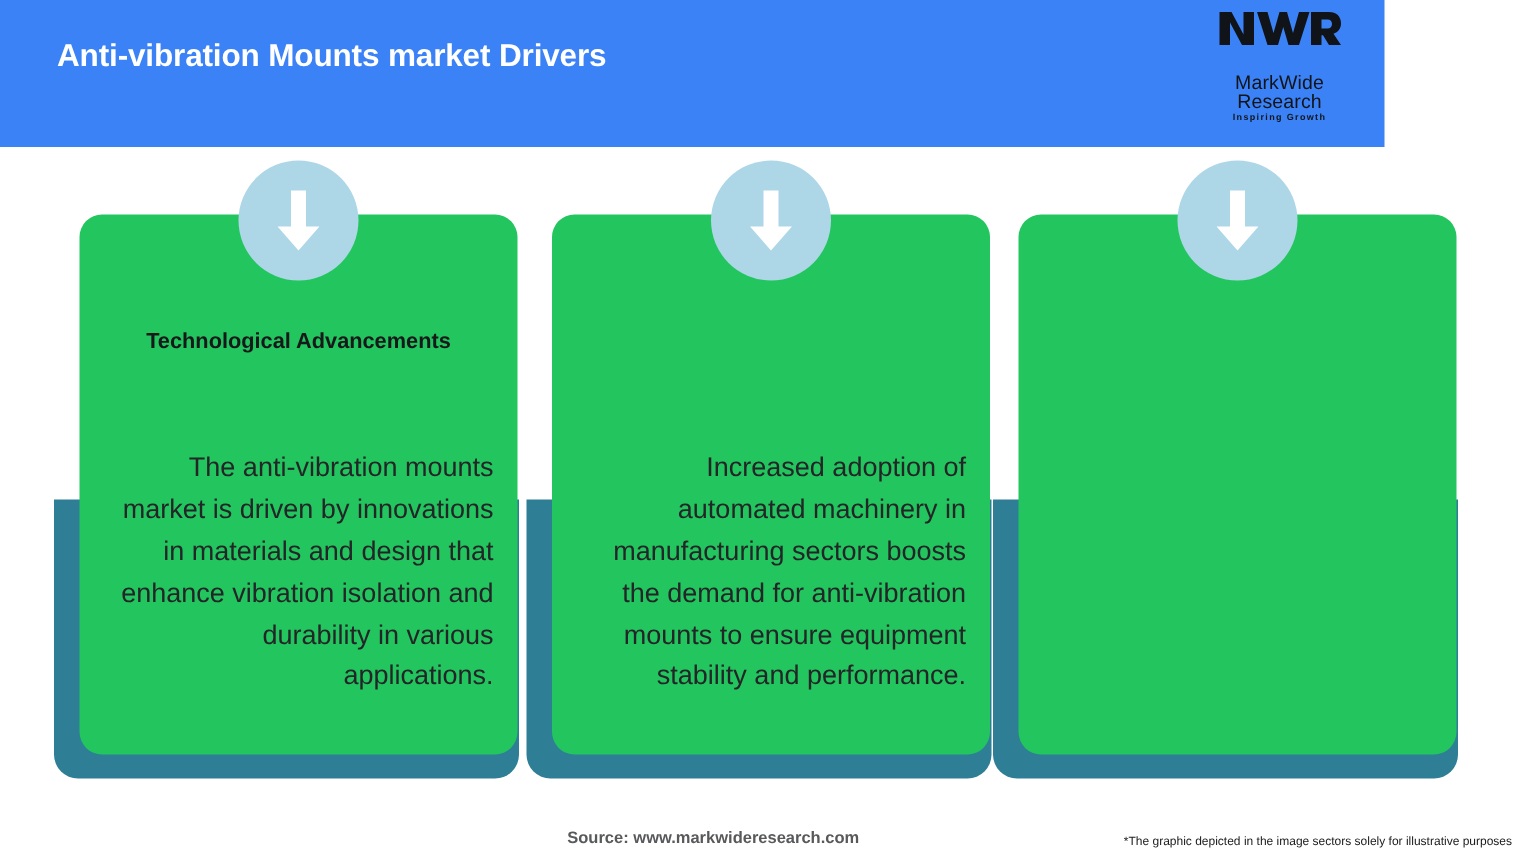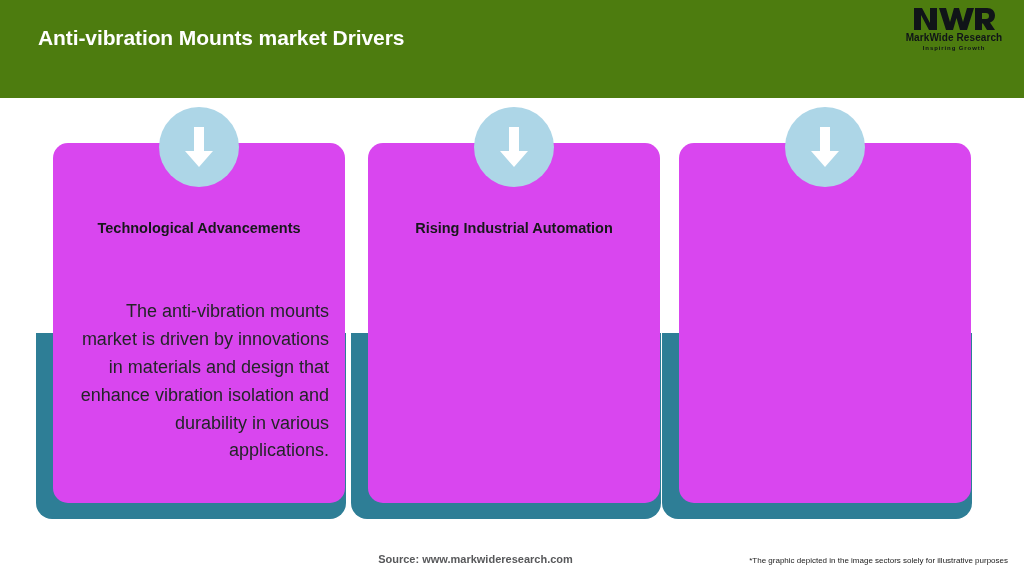--- a/index.html
+++ b/index.html
@@ -13,23 +13,23 @@
     font-family: "Liberation Sans", sans-serif;
     overflow: hidden;
     position: relative;
   }
 
   
   .header {
     position: absolute;
     left: 0;
     top: 0;
-    width: 1024px;
+    width: 923px;
     height: 98px;
-    background: #4d7c0f;
+    background: #3b82f6;
   }
   .header-title {
     position: absolute;
     left: 38px;
     top: 26px;
     font-size: 21px;
     font-weight: bold;
     color: #ffffff;
     letter-spacing: -0.1px;
     white-space: nowrap;
@@ -43,25 +43,25 @@
     width: 108px;
     height: 52px;
     text-align: center;
   }
   .logo-mark {
     display: block;
     margin: 0 auto;
   }
   .logo-name {
     display: block;
-    font-size: 10px;
-    font-weight: bold;
+    font-size: 13px;
+    font-weight: normal;
     color: #101418;
     letter-spacing: 0.1px;
-    margin-top: 1px;
+    margin-top: 16px;
     line-height: 1;
   }
   .logo-tag {
     display: block;
     font-size: 6px;
     font-weight: bold;
     color: #101418;
     letter-spacing: 0.9px;
     margin-top: 2px;
     line-height: 1;
@@ -96,21 +96,21 @@
     border-bottom-left-radius: 16px;
     border-bottom-right-radius: 16px;
   }
 
   .card {
     position: absolute;
     left: 0;
     top: 0;
     width: 292px;
     height: 360px;
-    background: #d946ef;
+    background: #22c55e;
     border-radius: 15px;
   }
 
   .icon-circle {
     position: absolute;
     top: -36px;
     left: 50%;
     margin-left: -40px;
     width: 80px;
     height: 80px;
@@ -197,21 +197,21 @@
   </div>
 
   <div class="card-wrap c2">
     <div class="accent"></div>
     <div class="card">
       <div class="icon-circle">
         <svg width="34" height="44" viewBox="0 0 34 44">
           <path d="M12 2 L22 2 L22 26 L31 26 L17 42 L3 26 L12 26 Z" fill="#FFFFFF"></path>
         </svg>
       </div>
-      <div class="card-title">Rising Industrial Automation</div>
+      <div class="card-body">Increased adoption of automated machinery in manufacturing sectors boosts the demand for anti-vibration mounts to ensure equipment stability and performance.</div>
     </div>
   </div>
 
   <div class="card-wrap c3">
     <div class="accent"></div>
     <div class="card">
       <div class="icon-circle">
         <svg width="34" height="44" viewBox="0 0 34 44">
           <path d="M12 2 L22 2 L22 26 L31 26 L17 42 L3 26 L12 26 Z" fill="#FFFFFF"></path>
         </svg>

